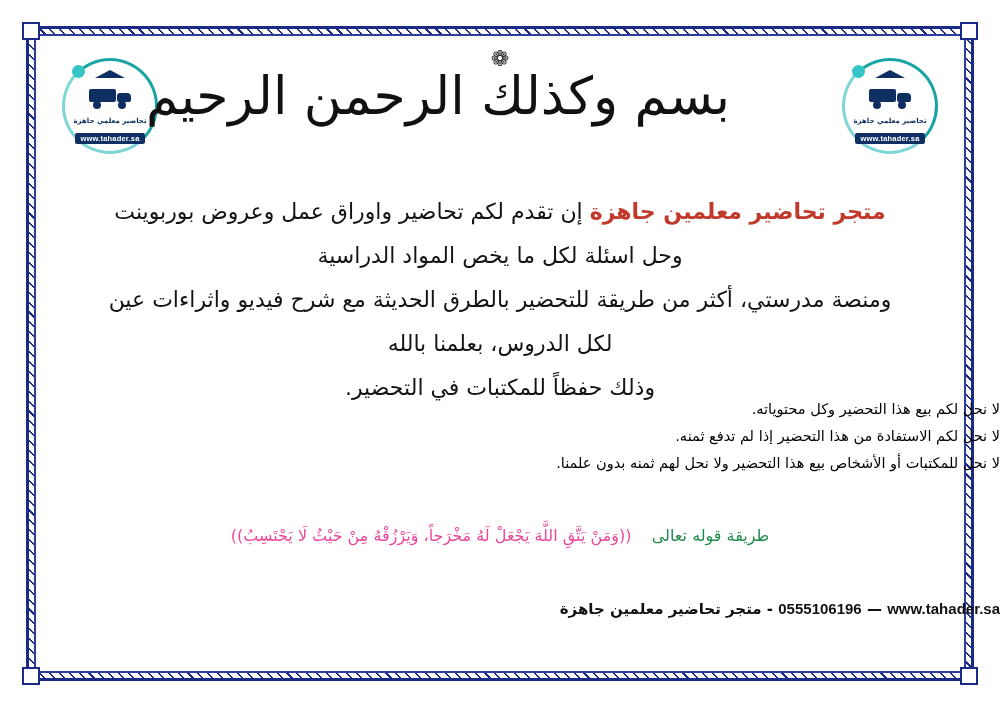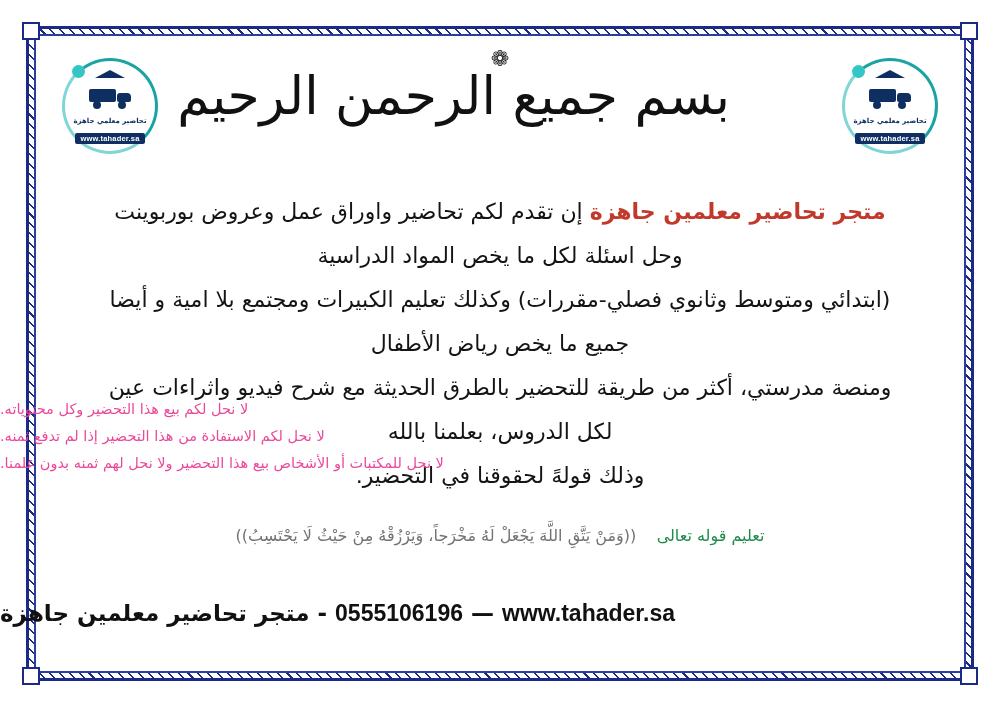--- a/index.html
+++ b/index.html
@@ -212,52 +212,52 @@
     color: #c0392b;
     font-weight: bold;
   }
 
   
   .warnings {
     position: absolute;
     top: 396px;
     left: 0;
     right: 0;
-    text-align: left;
-    color: #ec4899;
+    text-align: right;
+    color: #000000;
     font-size: 14.5px;
     line-height: 1.85;
     font-family: "DejaVu Sans", sans-serif;
   }
 
   
   .verse {
     position: absolute;
     top: 522px;
     left: 0;
     right: 0;
     text-align: center;
     color: #1f8a4c;
     font-size: 16px;
     line-height: 1.7;
     font-family: "DejaVu Sans", sans-serif;
   }
   .verse .verse-lead { color: #1f8a4c; }
-  .verse .verse-quote { color: #737373; }
+  .verse .verse-quote { color: #ec4899; }
 
   
   .footer {
     position: absolute;
     top: 600px;
     left: 0;
     right: 0;
-    text-align: left;
+    text-align: right;
     color: #111111;
     font-weight: bold;
-    font-size: 23px;
+    font-size: 15px;
     font-family: "DejaVu Sans", sans-serif;
   }
   .footer .site {
     font-family: "Liberation Sans", sans-serif;
     direction: ltr;
     display: inline-block;
   }
 </style>
 </head>
 <body>
@@ -299,41 +299,40 @@
         <div class="truck-wheel w1"></div>
         <div class="truck-wheel w2"></div>
       </div>
       <div class="logo-text-ar">تحاضير معلمي جاهزة</div>
       <div class="logo-text-url">www.tahader.sa</div>
     </div>
   </div>
 
   <div class="basmala">
     <span class="orn">❁</span>
-    <span>بسم جميع الرحمن الرحيم</span>
+    <span>بسم وكذلك الرحمن الرحيم</span>
   </div>
 
   <div class="body-text">
     <div>
       <span class="hl">متجر تحاضير معلمين جاهزة</span>
       <span> إن تقدم لكم تحاضير واوراق عمل وعروض بوربوينت وحل اسئلة لكل ما يخص المواد الدراسية</span>
     </div>
-    <div>(ابتدائي ومتوسط وثانوي فصلي-مقررات) وكذلك تعليم الكبيرات ومجتمع بلا امية و أيضا جميع ما يخص رياض الأطفال</div>
     <div>ومنصة مدرستي، أكثر من طريقة للتحضير بالطرق الحديثة مع شرح فيديو واثراءات عين لكل الدروس، بعلمنا بالله</div>
-    <div>وذلك قولهً لحقوقنا في التحضير.</div>
+    <div>وذلك حفظاً للمكتبات في التحضير.</div>
   </div>
 
   <div class="warnings">
     <div>لا نحل لكم بيع هذا التحضير وكل محتوياته.</div>
     <div>لا نحل لكم الاستفادة من هذا التحضير إذا لم تدفع ثمنه.</div>
     <div>لا نحل للمكتبات أو الأشخاص بيع هذا التحضير ولا نحل لهم ثمنه بدون علمنا.</div>
   </div>
 
   <div class="verse">
-    <span class="verse-lead">تعليم قوله تعالى</span>
+    <span class="verse-lead">طريقة قوله تعالى</span>
     &nbsp;&nbsp;
     <span class="verse-quote">((وَمَنْ يَتَّقِ اللَّهَ يَجْعَلْ لَهُ مَخْرَجاً، وَيَرْزُقْهُ مِنْ حَيْثُ لَا يَحْتَسِبُ))</span>
   </div>
 
   <div class="footer">
     <span class="site">www.tahader.sa</span>
     <span>—</span>
     <span class="site">0555106196</span>
     <span>-</span>
     <span>متجر تحاضير معلمين جاهزة</span>

